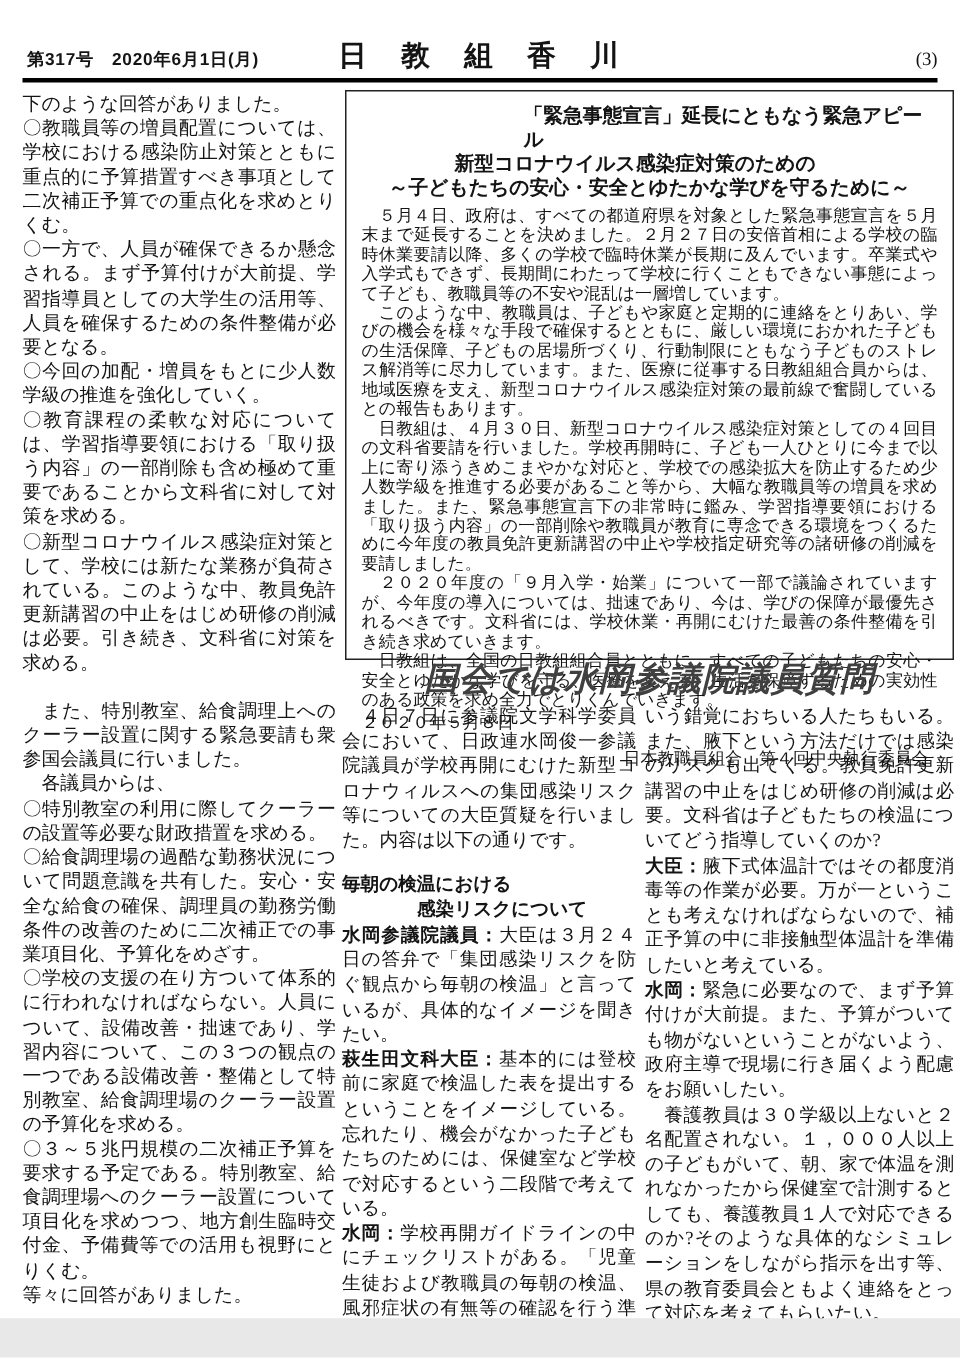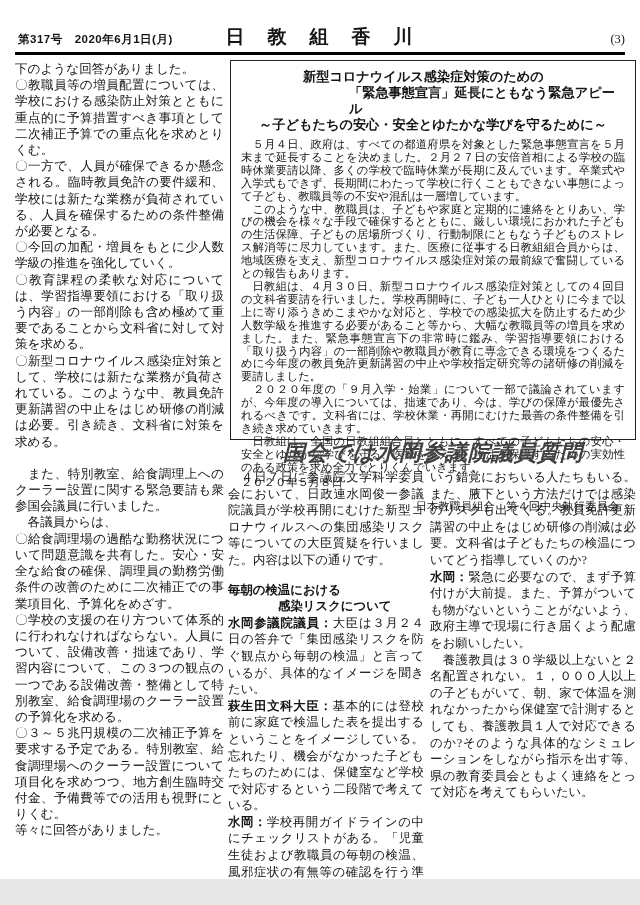--- a/index.html
+++ b/index.html
@@ -43,54 +43,55 @@
             text-align:center;font-family:"Liberation Sans","DejaVu Sans",sans-serif;
             font-weight:900;font-size:22px;line-height:26px;letter-spacing:1px;}
 
   
   .col-a,.col-b{position:absolute;top:469px;font-size:12.4px;line-height:16.6px;
                 text-align:justify;text-justify:inter-ideograph;}
   .col-a{left:228px;width:196px;}
   .col-b{left:430px;width:206px;}
   .col-a p,.col-b p{margin:0;}
   .subhead{font-family:"Liberation Sans","DejaVu Sans",sans-serif;font-weight:bold;}
-  .subhead.first{margin-top:13px;}
+  .subhead.first{margin-top:13px;font-family:Liberation Mono, monospace;}
   .subhead.second{margin-left:50px;}
   .speaker{font-family:"Liberation Sans","DejaVu Sans",sans-serif;font-weight:bold;}
 </style>
 </head>
 <body>
 
 <div class="page">
 
   <div class="header">
     <span class="issue">第317号　2020年6月1日(月)</span>
     <span class="masthead">日　教　組　香　川</span>
     <span class="pageno">(3)</span>
   </div>
   <div class="rule"></div>
 
   <section class="left-col">
     <p>下のような回答がありました。</p>
     <p>〇教職員等の増員配置については、学校における感染防止対策とともに重点的に予算措置すべき事項として二次補正予算での重点化を求めとりくむ。</p>
-    <p>〇一方で、人員が確保できるか懸念される。臨時教員免許の要件緩和、学校には新たな業務が負荷されている、人員を確保するための条件整備が必要となる。</p>
+    <p>〇一方で、人員が確保できるか懸念される。まず予算付けが大前提、学習指導員としての大学生の活用等、人員を確保するための条件整備が必要となる。</p>
     <p>〇今回の加配・増員をもとに少人数学級の推進を強化していく。</p>
     <p>〇教育課程の柔軟な対応については、学習指導要領における「取り扱う内容」の一部削除も含め極めて重要であることから文科省に対して対策を求める。</p>
     <p>〇新型コロナウイルス感染症対策として、学校には新たな業務が負荷されている。このような中、教員免許更新講習の中止をはじめ研修の削減は必要。引き続き、文科省に対策を求める。</p>
     <p class="gap-top">　また、特別教室、給食調理上へのクーラー設置に関する緊急要請も衆参国会議員に行いました。</p>
     <p>　各議員からは、</p>
+    <p>〇特別教室の利用に際してクーラーの設置等必要な財政措置を求める。</p>
     <p>〇給食調理場の過酷な勤務状況について問題意識を共有した。安心・安全な給食の確保、調理員の勤務労働条件の改善のために二次補正での事業項目化、予算化をめざす。</p>
     <p>〇学校の支援の在り方ついて体系的に行われなければならない。人員について、設備改善・拙速であり、学習内容について、この３つの観点の一つである設備改善・整備として特別教室、給食調理場のクーラー設置の予算化を求める。</p>
     <p>〇３～５兆円規模の二次補正予算を要求する予定である。特別教室、給食調理場へのクーラー設置について項目化を求めつつ、地方創生臨時交付金、予備費等での活用も視野にとりくむ。</p>
     <p>等々に回答がありました。</p>
   </section>
 
   <section class="appeal-box">
+    <p class="box-title bt2">「緊急事態宣言」延長にともなう緊急アピール</p>
     <p class="box-title bt1">新型コロナウイルス感染症対策のための</p>
-    <p class="box-title bt2">「緊急事態宣言」延長にともなう緊急アピール</p>
     <p class="box-title bt3">～子どもたちの安心・安全とゆたかな学びを守るために～</p>
     <div class="box-body">
       <p>　５月４日、政府は、すべての都道府県を対象とした緊急事態宣言を５月末まで延長することを決めました。２月２７日の安倍首相による学校の臨時休業要請以降、多くの学校で臨時休業が長期に及んでいます。卒業式や入学式もできず、長期間にわたって学校に行くこともできない事態によって子ども、教職員等の不安や混乱は一層増しています。</p>
       <p>　このような中、教職員は、子どもや家庭と定期的に連絡をとりあい、学びの機会を様々な手段で確保するとともに、厳しい環境におかれた子どもの生活保障、子どもの居場所づくり、行動制限にともなう子どものストレス解消等に尽力しています。また、医療に従事する日教組組合員からは、地域医療を支え、新型コロナウイルス感染症対策の最前線で奮闘しているとの報告もあります。</p>
       <p>　日教組は、４月３０日、新型コロナウイルス感染症対策としての４回目の文科省要請を行いました。学校再開時に、子ども一人ひとりに今まで以上に寄り添うきめこまやかな対応と、学校での感染拡大を防止するため少人数学級を推進する必要があること等から、大幅な教職員等の増員を求めました。また、緊急事態宣言下の非常時に鑑み、学習指導要領における「取り扱う内容」の一部削除や教職員が教育に専念できる環境をつくるために今年度の教員免許更新講習の中止や学校指定研究等の諸研修の削減を要請しました。</p>
       <p>　２０２０年度の「９月入学・始業」について一部で議論されていますが、今年度の導入については、拙速であり、今は、学びの保障が最優先されるべきです。文科省には、学校休業・再開にむけた最善の条件整備を引き続き求めていきます。</p>
       <p>　日教組は、全国の日教組組合員とともに、すべての子どもたちの安心・安全とゆたかな学びを守る、医療を支える、生活を保障するための実効性のある政策を求め全力でとりくんでいきます。</p>
     </div>
     <p class="box-date">２０２０年５月８日</p>
     <p class="box-sign">日本教職員組合　第４回中央執行委員会</p>
@@ -102,17 +103,18 @@
     <p>　４日７日に参議院文学科学委員会において、日政連水岡俊一参議院議員が学校再開にむけた新型コロナウィルスへの集団感染リスク等についての大臣質疑を行いました。内容は以下の通りです。</p>
     <p class="subhead first">毎朝の検温における</p>
     <p class="subhead second">感染リスクについて</p>
     <p><span class="speaker">水岡参議院議員：</span><span>大臣は３月２４日の答弁で「集団感染リスクを防ぐ観点から毎朝の検温」と言っているが、具体的なイメージを聞きたい。</span></p>
     <p><span class="speaker">萩生田文科大臣：</span><span>基本的には登校前に家庭で検温した表を提出するということをイメージしている。忘れたり、機会がなかった子どもたちのためには、保健室など学校で対応するという二段階で考えている。</span></p>
     <p><span class="speaker">水岡：</span><span>学校再開ガイドラインの中にチェックリストがある。「児童生徒および教職員の毎朝の検温、風邪症状の有無等の確認を行う準備ができているか」とあるが、こう書かれると、学校でやらなければならないと</span></p>
   </section>
 
   <section class="col-b">
     <p>いう錯覚におちいる人たちもいる。また、腋下という方法だけでは感染のリスクも出てくる。教員免許更新講習の中止をはじめ研修の削減は必要。文科省は子どもたちの検温についてどう指導していくのか?</p>
+    <p><span class="speaker">大臣：</span><span>腋下式体温計ではその都度消毒等の作業が必要。万が一ということも考えなければならないので、補正予算の中に非接触型体温計を準備したいと考えている。</span></p>
     <p><span class="speaker">水岡：</span><span>緊急に必要なので、まず予算付けが大前提。また、予算がついても物がないということがないよう、政府主導で現場に行き届くよう配慮をお願いしたい。</span></p>
     <p>　養護教員は３０学級以上ないと２名配置されない。１，０００人以上の子どもがいて、朝、家で体温を測れなかったから保健室で計測するとしても、養護教員１人で対応できるのか?そのような具体的なシミュレーションをしながら指示を出す等、県の教育委員会ともよく連絡をとって対応を考えてもらいたい。</p>
   </section>
 
 </div>
 
 </body></html>

